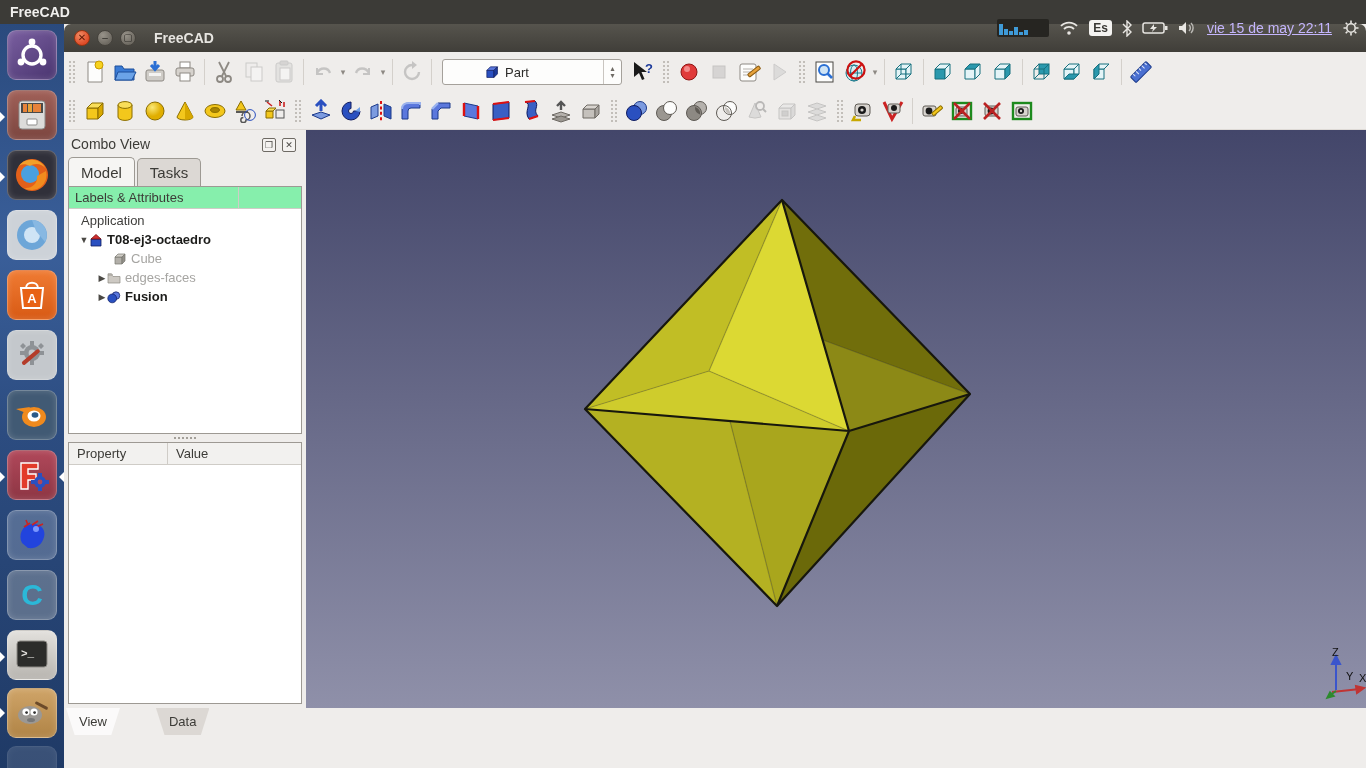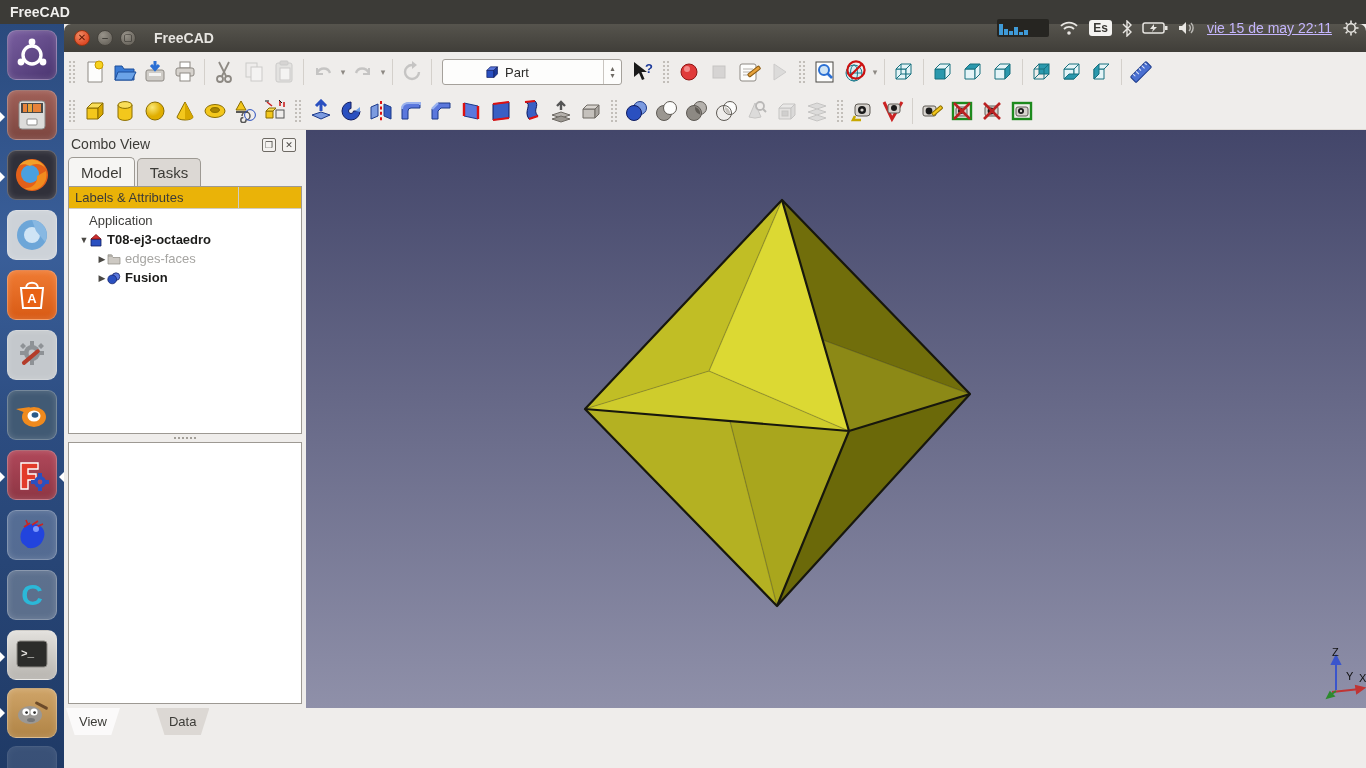--- a/index.html
+++ b/index.html
@@ -47,21 +47,21 @@
   #wbsel .spin { width:18px; height:24px; border-left:1px solid #c9c5c0; display:flex; flex-direction:column; align-items:center; justify-content:center; color:#6e6a64; font-size:8px; line-height:7px; }
 
   
   #combo { position:absolute; left:0; top:106px; width:242px; height:607px; background:#efedeb; }
   #combo .ptitle { position:absolute; left:7px; top:6px; font-size:14px; color:#3c3b37;text-align:right; }
   .pbtn { position:absolute; top:8px; width:14px; height:14px; border:1px solid #6e6a64; border-radius:2px; color:#4a4844; font-size:9px; line-height:12px; text-align:center; background:#f4f2f0; }
   .tabsrow { position:absolute; left:4px; top:27px; height:29px; display:flex; align-items:flex-end; }
   .ntab { height:28px; padding:0 12px; font-size:15px; color:#3c3b37; display:flex; align-items:center; border:1px solid #9d9993; border-bottom:none; border-radius:5px 5px 0 0; background:#dcd8d4; margin-right:2px; }
   .ntab.active { background:#f6f5f3; height:29px; z-index:2; }
   #treebox { position:absolute; left:4px; top:56px; width:234px; height:248px; background:#fff; border:1px solid #9d9993; }
-  #treehdr { height:22px; background:#eab308; border-bottom:1px solid #cfccc7; display:flex; }
+  #treehdr { height:22px; background:#86efac; border-bottom:1px solid #cfccc7; display:flex; }
   #treehdr .c1 { width:170px; border-right:1px solid #cfccc7; padding:3px 0 0 6px; font-size:13px; color:#3c3b37; }
   .trow { height:19px; display:flex; align-items:center; font-size:13px; color:#3f3e3c; }
   .trow .lbl { margin-left:4px; }
   .muted { color:#a6a5a2; }
   .boldlbl { font-weight:bold; color:#1c1c1a; }
   .exp { width:10px; font-size:9px; color:#4a4844; text-align:center; }
   .ticon { width:14px; height:14px; display:inline-block; }
   #splitter { position:absolute; left:4px; top:305px; width:234px; height:6px; display:flex; align-items:center; justify-content:center; }
   #splitter .dots { width:22px; height:3px; border-top:2px dotted #a39f99; }
   #propbox { position:absolute; left:4px; top:312px; width:234px; height:262px; background:#fff; border:1px solid #9d9993; }
@@ -693,30 +693,40 @@
     <span class="pbtn" style="right:10px">✕</span>
     <div class="tabsrow">
       <span class="ntab active">Model</span>
       <span class="ntab">Tasks</span>
     </div>
     <div id="treebox">
       <div id="treehdr">
         <span class="c1">Labels &amp; Attributes</span>
       </div>
       <div style="padding-top:2px">
-        <div class="trow" style="padding-left:16px">
+        <div class="trow" style="padding-left:8px">
           <span class="lbl">Application</span>
         </div>
         <div class="trow" style="padding-left:10px">
           <span class="exp">▼</span>
           <span class="ticon"><svg viewBox="0 0 14 14" width="14" height="14">
                 <path d="M2,6 L12,6 L12,13 L2,13 Z" fill="#2a50c0" stroke="#101c60" stroke-width=".8"></path>
                 <path d="M2,6 L7,1.5 L12,6 Z" fill="#d03030" stroke="#7a1010" stroke-width=".8"></path>
               </svg></span>
           <span class="lbl boldlbl">T08-ej3-octaedro</span>
+        </div>
+        <div class="trow" style="padding-left:44px">
+          <span class="ticon"><svg viewBox="0 0 14 14" width="14" height="14">
+                <g stroke="#77756f" stroke-width=".7">
+                  <path d="M2,5 L9,5 L9,12 L2,12 Z" fill="#b2afa9"></path>
+                  <path d="M2,5 L5,2 L12,2 L9,5 Z" fill="#d0cdc7"></path>
+                  <path d="M9,5 L12,2 L12,9 L9,12 Z" fill="#94918b"></path>
+                </g>
+              </svg></span>
+          <span class="lbl muted">Cube</span>
         </div>
         <div class="trow" style="padding-left:28px">
           <span class="exp">▶</span>
           <span class="ticon"><svg viewBox="0 0 14 14" width="14" height="14">
                 <path d="M1,4 L5,4 L6,5.5 L13,5.5 L13,12 L1,12 Z" fill="#cdc9c3" stroke="#8d8983" stroke-width=".7"></path>
                 <path d="M1,4 L1,2.8 L4.6,2.8 L5.6,4" fill="#bdb9b3" stroke="#8d8983" stroke-width=".7"></path>
               </svg></span>
           <span class="lbl muted">edges-faces</span>
         </div>
         <div class="trow" style="padding-left:28px">
@@ -726,20 +736,24 @@
                 <circle cx="5.2" cy="8.4" r="4.4" fill="#2a50c0" stroke="#101c60" stroke-width=".7"></circle>
               </svg></span>
           <span class="lbl boldlbl">Fusion</span>
         </div>
       </div>
     </div>
     <div id="splitter">
         <span class="dots"></span>
       </div>
     <div id="propbox">
+      <div id="prophdr">
+        <span class="c1">Property</span>
+        <span class="c2">Value</span>
+      </div>
       <div style="height:238px"></div>
     </div>
     <div class="stabs">
       <span class="stab active">View</span>
       <span class="stab">Data</span>
     </div>
   </div>
 
   <div id="viewport">
     <svg width="1060" height="578" viewBox="0 0 1060 578">

